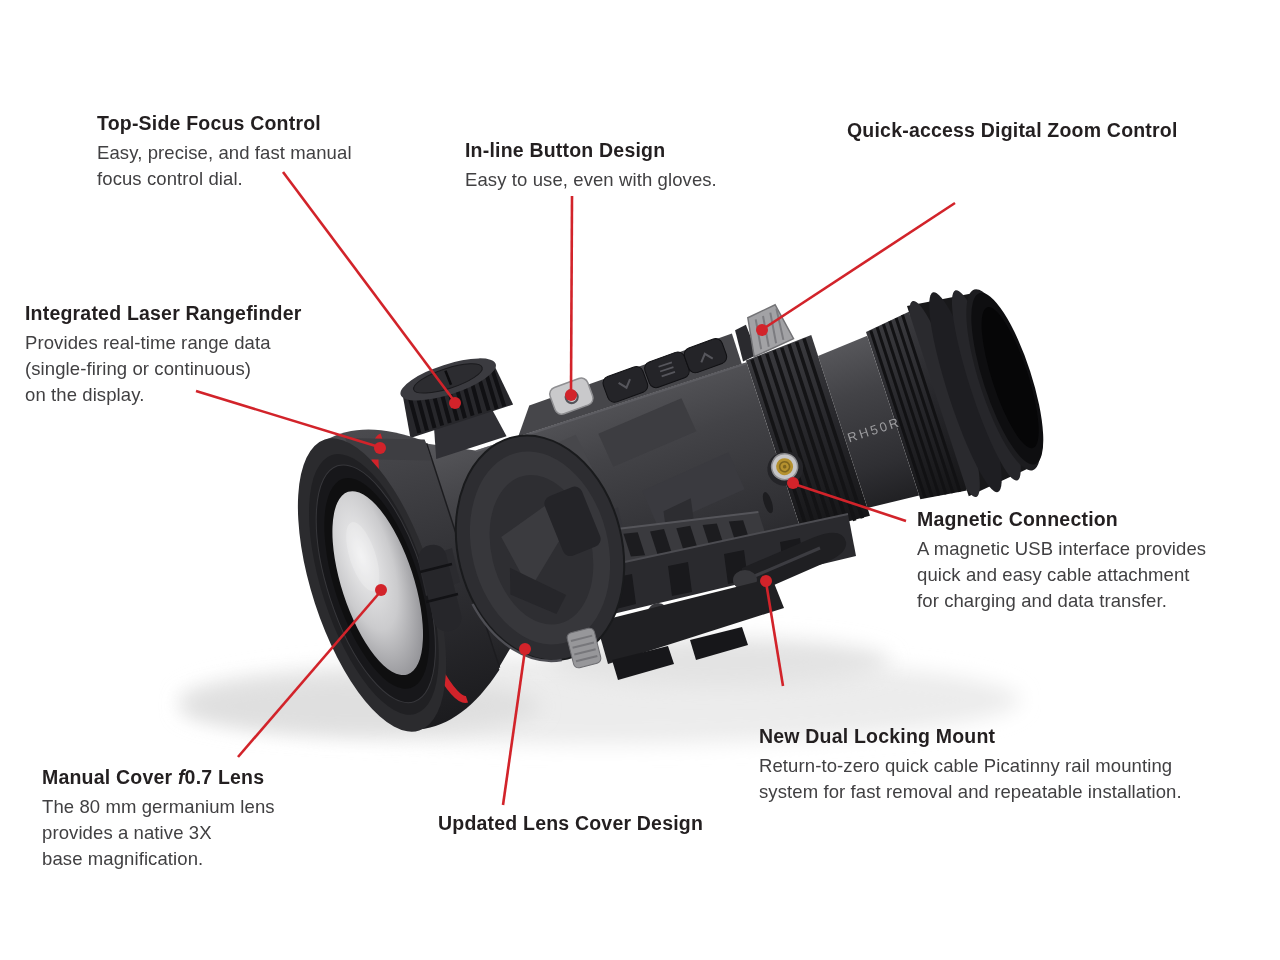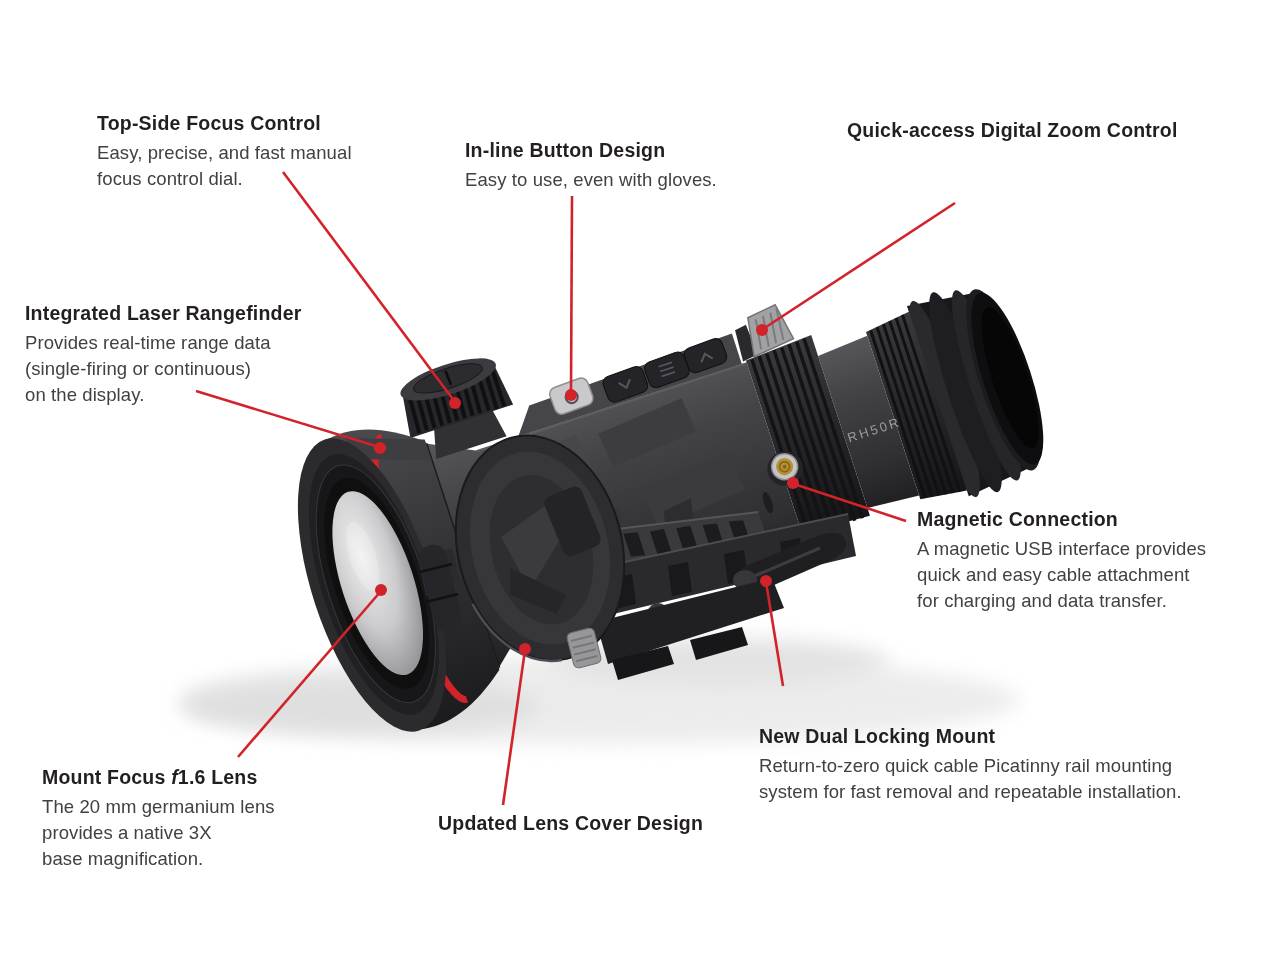--- a/index.html
+++ b/index.html
@@ -252,22 +252,22 @@
 on the display.</p>
   </div>
 
   <div class="callout" id="co-mount">
     <h3 class="co-title">New Dual Locking Mount</h3>
     <p class="co-body">Return-to-zero quick cable Picatinny rail mounting
 system for fast removal and repeatable installation.</p>
   </div>
 
   <div class="callout" id="co-lens">
-    <h3 class="co-title"><span>Mount Focus </span><em class="fi">f</em><span>1.6 Lens</span></h3>
-    <p class="co-body">The 20 mm germanium lens
+    <h3 class="co-title"><span>Manual Cover </span><em class="fi">f</em><span>0.7 Lens</span></h3>
+    <p class="co-body">The 80 mm germanium lens
 provides a native 3X
 base magnification.</p>
   </div>
 
   <div class="callout" id="co-cover">
     <h3 class="co-title">Updated Lens Cover Design</h3>
   </div>
 
 </div>
 

